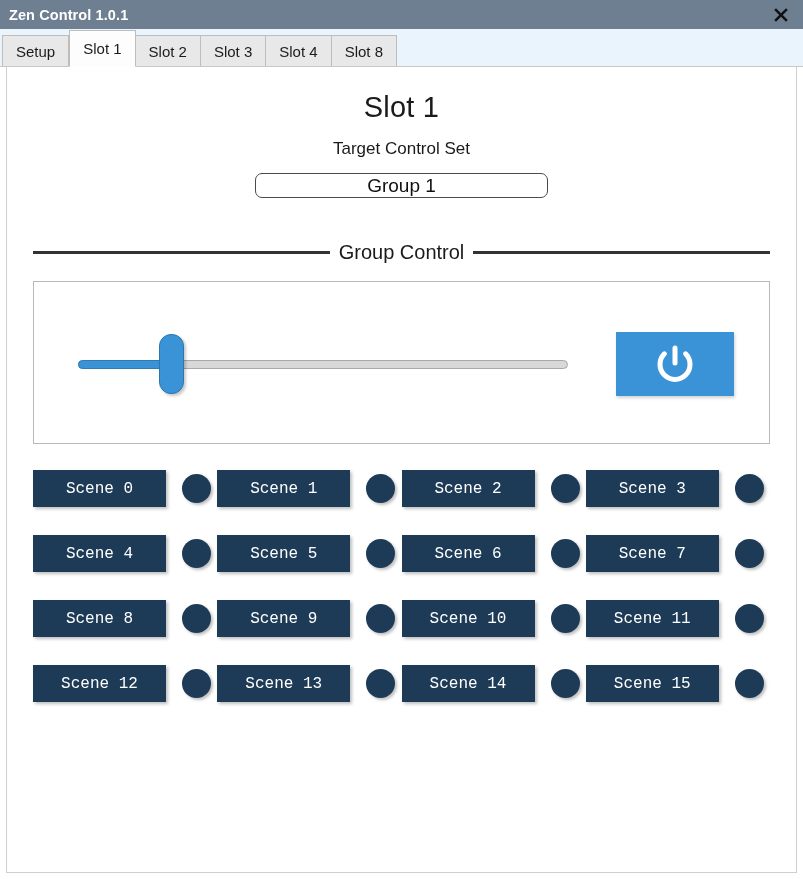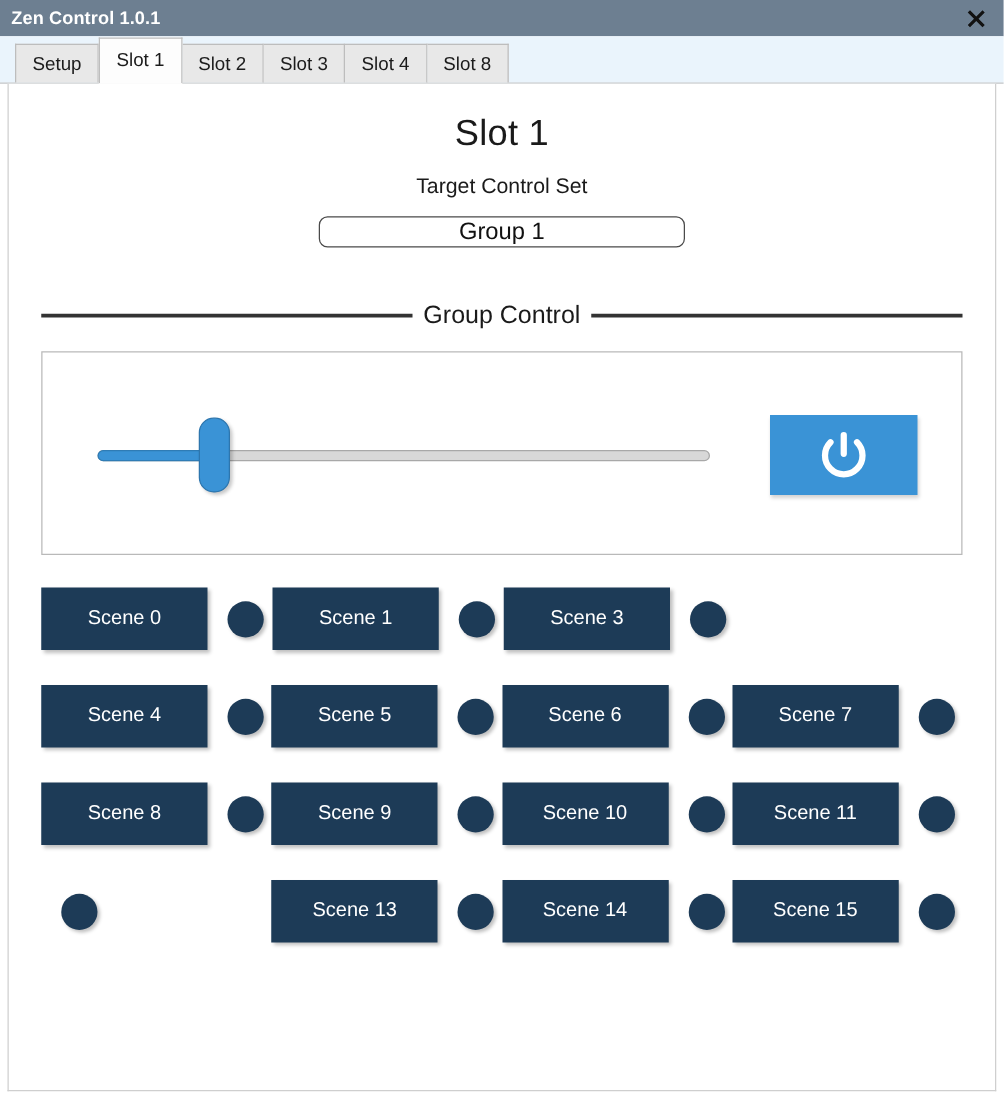--- a/index.html
+++ b/index.html
@@ -52,21 +52,21 @@
 
   
   .tabbar {
     position: relative;
     height: 38px;
     background: #eaf4fc;
     border-bottom: 1px solid #c8c8c8;
     display: flex;
     align-items: flex-end;
     box-sizing: border-box;
-    padding-left: 12px;
+    padding-left: 2px;
   }
   .tab {
     height: 31px;
     line-height: 31px;
     padding: 0 13px;
     font-size: 15px;
     color: #1b1b1b;
     background: #e8e8e8;
     border: 1px solid #bdbdbd;
     border-bottom: none;
@@ -246,26 +246,26 @@
     align-items: center;
     margin-bottom: 28px;
   }
   .scene-cell {
     display: flex;
     align-items: center;
     width: 185px;
   }
   .scene-btn {
     width: 133px;
-    height: 50px;
+    height: 37px;
     background: #1d3b57;
     color: #ffffff;
     border: none;
     font-size: 16px;
-    font-family: Liberation Sans, sans-serif;
+    font-family: Liberation Mono, monospace;
     display: flex;
     align-items: center;
     justify-content: center;
     cursor: pointer;
     box-shadow: 2px 2px 3px rgba(0,0,0,0.25);
     box-sizing: border-box;
   }
   .scene-dot {
     width: 29px;
     height: 29px;
@@ -340,20 +340,24 @@
       <div class="scene-row">
         <div class="scene-cell">
           <div class="scene-btn">Scene 0</div>
           <div class="scene-dot"></div>
         </div>
         <div class="scene-cell">
           <div class="scene-btn">Scene 1</div>
           <div class="scene-dot"></div>
         </div>
         <div class="scene-cell">
+          <div class="scene-btn">Scene 2</div>
+          <div class="scene-dot"></div>
+        </div>
+        <div class="scene-cell">
           <div class="scene-btn">Scene 3</div>
           <div class="scene-dot"></div>
         </div>
       </div>
 
       <div class="scene-row">
         <div class="scene-cell">
           <div class="scene-btn">Scene 4</div>
           <div class="scene-dot"></div>
         </div>
@@ -385,20 +389,21 @@
           <div class="scene-dot"></div>
         </div>
         <div class="scene-cell">
           <div class="scene-btn">Scene 11</div>
           <div class="scene-dot"></div>
         </div>
       </div>
 
       <div class="scene-row">
         <div class="scene-cell">
+          <div class="scene-btn">Scene 12</div>
           <div class="scene-dot"></div>
         </div>
         <div class="scene-cell">
           <div class="scene-btn">Scene 13</div>
           <div class="scene-dot"></div>
         </div>
         <div class="scene-cell">
           <div class="scene-btn">Scene 14</div>
           <div class="scene-dot"></div>
         </div>

